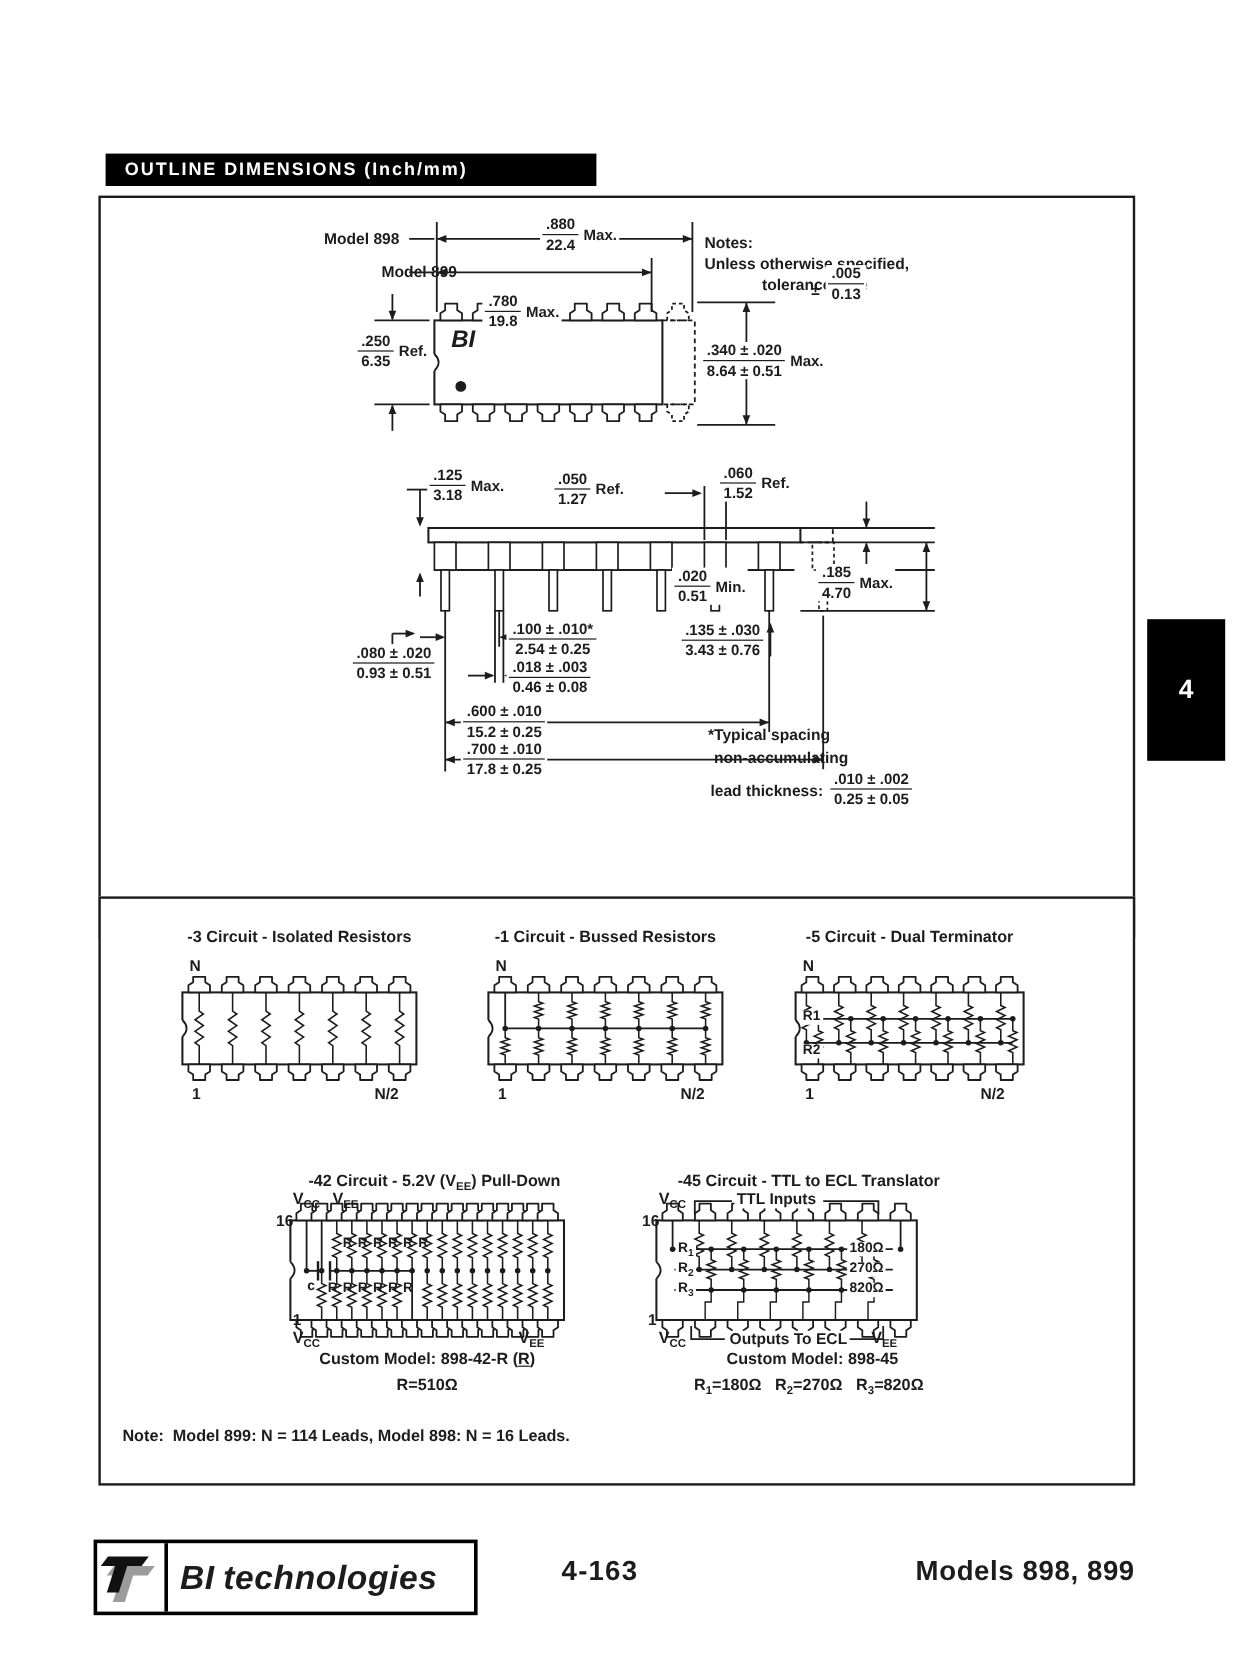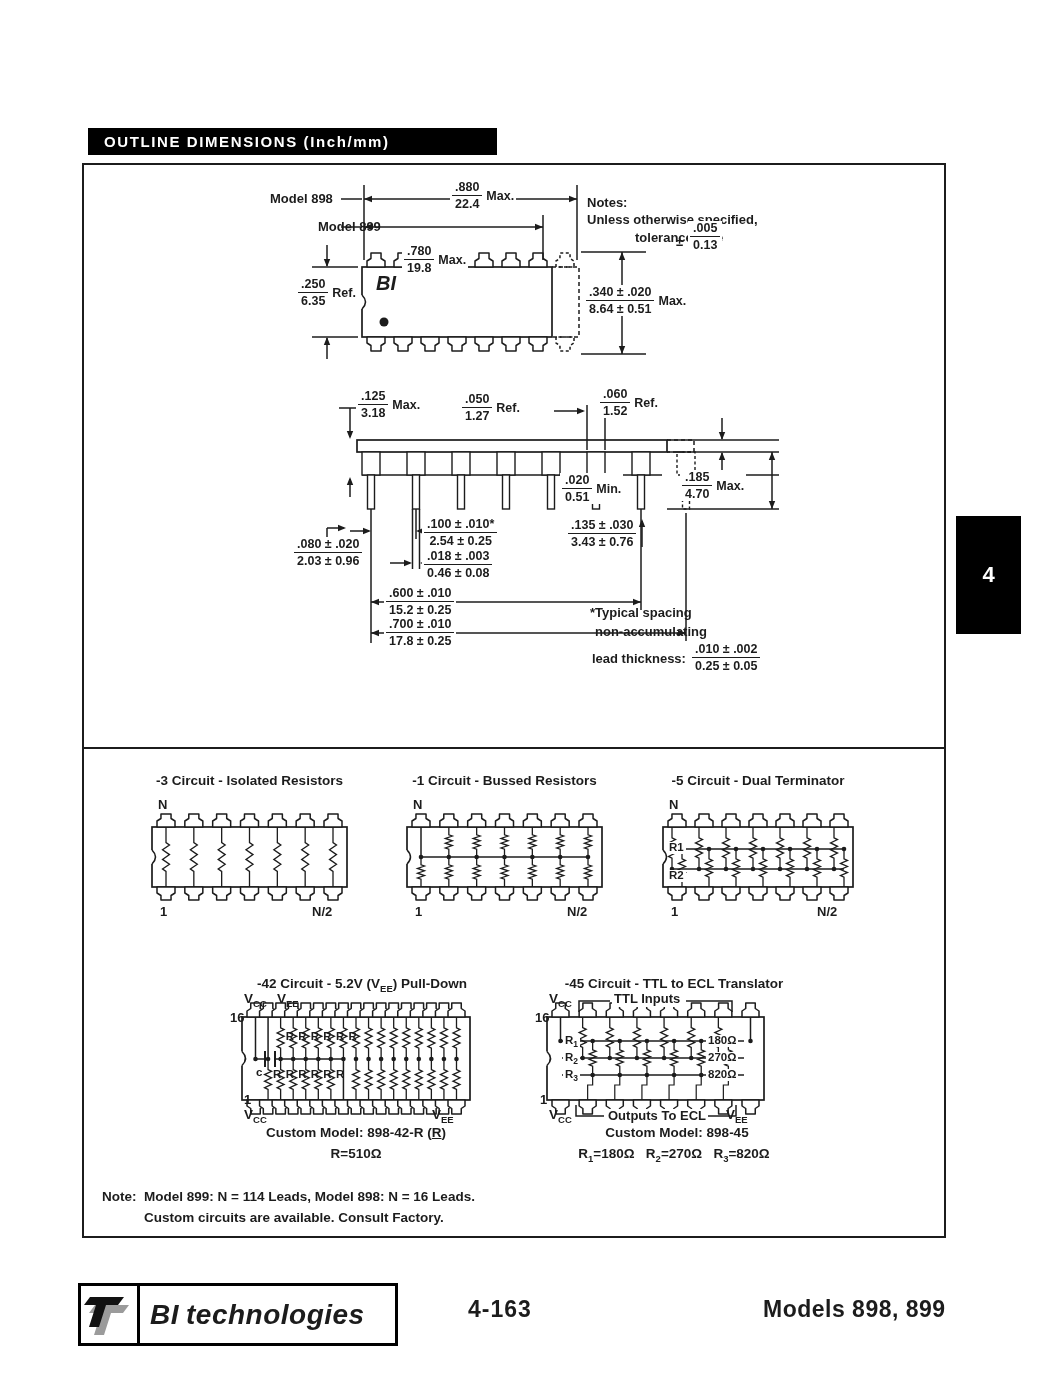--- a/index.html
+++ b/index.html
@@ -195,21 +195,21 @@
       <span class="fr"><span class="n">.060</span><span class="d">1.52</span></span><span class="sfx">Ref.</span>
     </div>
     <div class="dim" style="left:476px;top:308px;">
       <span class="fr"><span class="n">.020</span><span class="d">0.51</span></span><span class="sfx">Min.</span>
     </div>
     <div class="dim" style="left:596px;top:305px;">
       <span class="fr"><span class="n">.185</span><span class="d">4.70</span></span><span class="sfx">Max.</span>
     </div>
 
     <div class="dim" style="left:208px;top:372px;">
-      <span class="fr"><span class="n">.080 ± .020</span><span class="d">2.03 ± 0.96</span></span>
+      <span class="fr"><span class="n">.080 ± .020</span><span class="d">0.93 ± 0.51</span></span>
     </div>
     <div class="dim" style="left:338px;top:352px;">
       <span class="fr"><span class="n">.100 ± .010*</span><span class="d">2.54 ± 0.25</span></span>
     </div>
     <div class="dim" style="left:338px;top:384px;">
       <span class="fr"><span class="n">.018 ± .003</span><span class="d">0.46 ± 0.08</span></span>
     </div>
     <div class="dim" style="left:300px;top:421px;">
       <span class="fr"><span class="n">.600 ± .010</span><span class="d">15.2 ± 0.25</span></span>
     </div>
@@ -548,21 +548,20 @@
     <div class="vl" style="left:642px;top:359px;"><span>V</span><sub>EE</sub></div>
     <div class="stitle" style="left:463px;width:260px;top:377px;">Custom Model: 898-45</div>
     <div class="stitle" style="left:440px;width:300px;top:398px;">
       <span>R</span><sub style="font-size:9.5px;">1</sub><span>=180Ω</span>&nbsp;&nbsp;
       <span>R</span><sub style="font-size:9.5px;">2</sub><span>=270Ω</span>&nbsp;&nbsp;
       <span>R</span><sub style="font-size:9.5px;">3</sub><span>=820Ω</span>
     </div>
 
     <div class="notetxt" style="left:18px;top:438px;">Note:</div>
     <div class="notetxt" style="left:60px;top:438px;">Model 899: N = 114 Leads, Model 898: N = 16 Leads.</div>
-    <div class="notetxt" style="left:60px;top:459px;">Custom circuits are available.  Consult Factory.</div>
   <div class="rl" style="left: 201.625px; top: 282px;">R</div>
       <div class="rl" style="left: 214.188px; top: 282px;">R</div>
       <div class="rl" style="left: 226.75px; top: 282px;">R</div>
       <div class="rl" style="left: 239.312px; top: 282px;">R</div>
       <div class="rl" style="left: 251.875px; top: 282px;">R</div>
       <div class="rl" style="left: 264.438px; top: 282px;">R</div>
       <div class="rl" style="left: 189.062px; top: 320px;">R</div>
       <div class="rl" style="left: 201.625px; top: 320px;">R</div>
       <div class="rl" style="left: 214.188px; top: 320px;">R</div>
       <div class="rl" style="left: 226.75px; top: 320px;">R</div>

